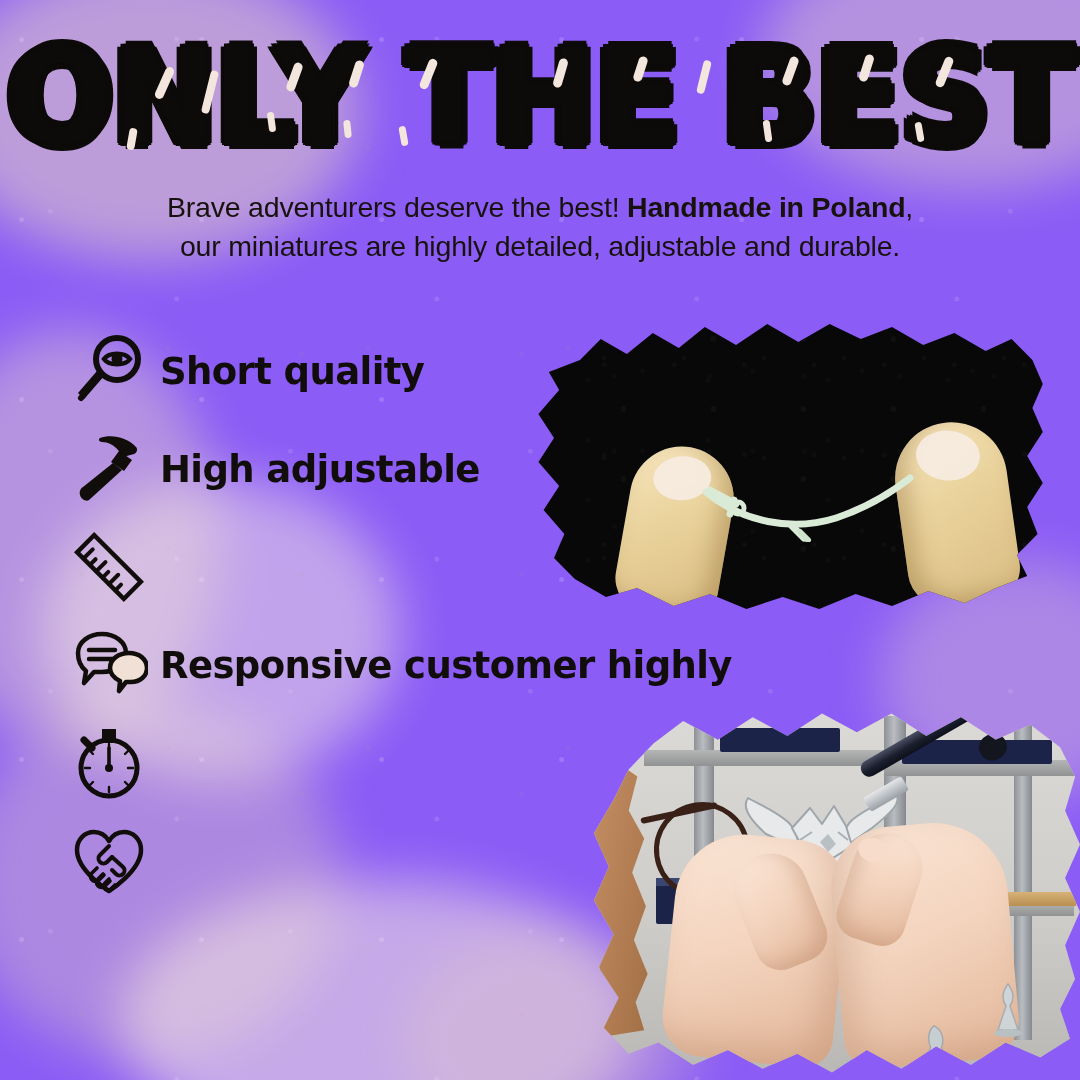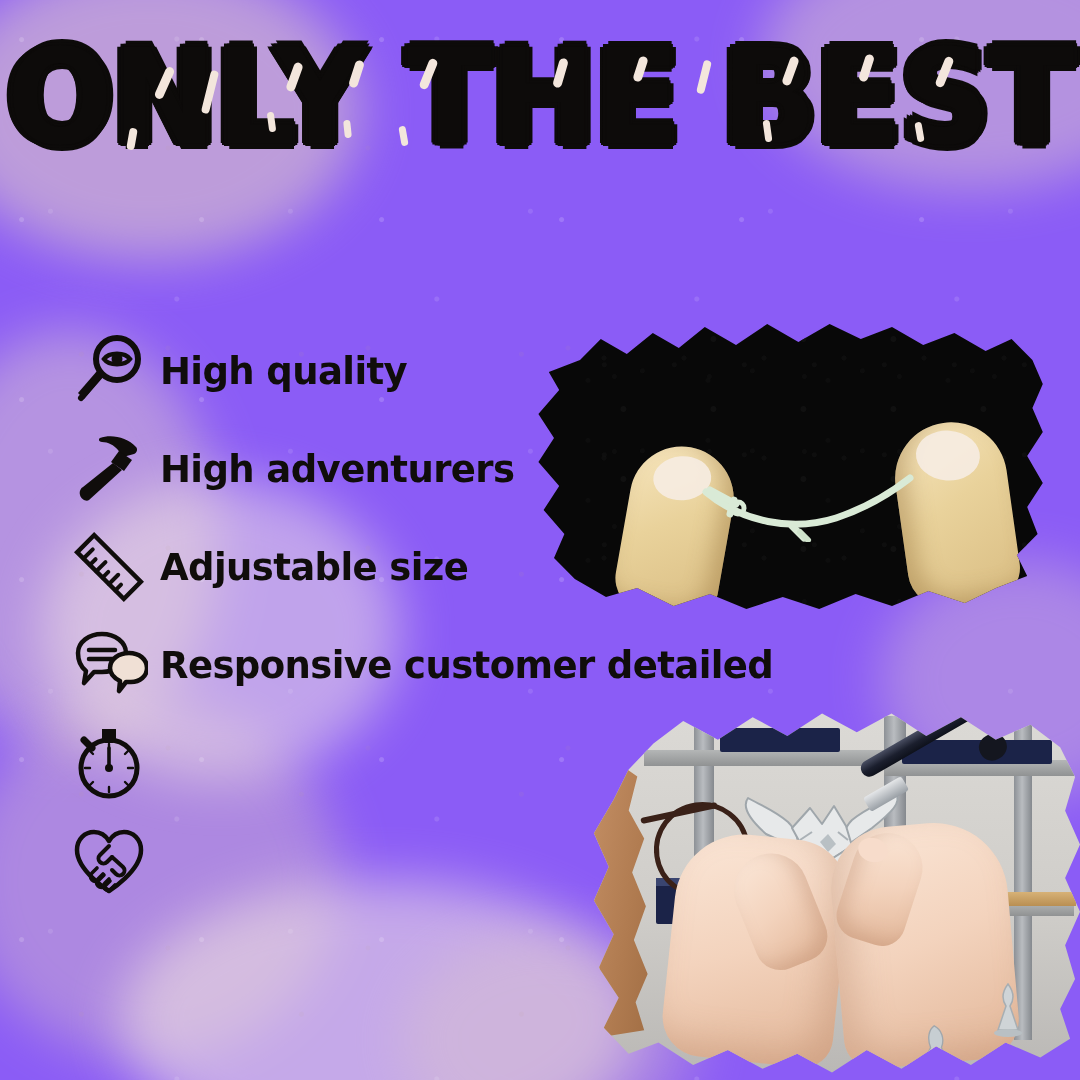--- a/index.html
+++ b/index.html
@@ -302,81 +302,86 @@
   <div class="gloss" style="left:400px;  top:126px; width:7px;  height:20px; transform:rotate(-10deg);"></div>
   <div class="gloss" style="left:556px;  top:58px;  width:9px;  height:30px; transform:rotate(16deg);"></div>
   <div class="gloss" style="left:636px;  top:56px;  width:9px;  height:26px; transform:rotate(18deg);"></div>
   <div class="gloss" style="left:700px;  top:60px;  width:8px;  height:34px; transform:rotate(14deg);"></div>
   <div class="gloss" style="left:786px;  top:56px;  width:9px;  height:30px; transform:rotate(20deg);"></div>
   <div class="gloss" style="left:764px;  top:120px; width:7px;  height:22px; transform:rotate(-8deg);"></div>
   <div class="gloss" style="left:862px;  top:54px;  width:9px;  height:28px; transform:rotate(18deg);"></div>
   <div class="gloss" style="left:940px;  top:56px;  width:9px;  height:32px; transform:rotate(22deg);"></div>
   <div class="gloss" style="left:916px;  top:122px; width:7px;  height:20px; transform:rotate(-10deg);"></div>
 
+  <div class="subtitle">
+    <div>
+      <span>Brave adventurers deserve the best! </span><span class="bold">Handmade in Poland</span><span>,</span>
+    </div>
+    <div>our miniatures are highly detailed, adjustable and durable.</div>
+  </div>
 
   <div class="features">
 
     <div class="feature-row">
       <span class="feature-icon">
         <svg width="78" height="78" viewBox="0 0 78 78">
           <g fill="none" stroke="#100d0b" stroke-width="6" stroke-linecap="round">
             <circle cx="47" cy="27" r="21"></circle>
             <line x1="31" y1="43" x2="11" y2="66"></line>
           </g>
           <path d="M47 66 L11 66 L11 58 L31 36 Z" fill="none"></path>
           <path d="M32.5 44.5 L14 67 L8 61 L27 39 Z" fill="#100d0b"></path>
           <path d="M34 27 C39 20 55 20 60 27 C55 34 39 34 34 27 Z" fill="none" stroke="#100d0b" stroke-width="4.5"></path>
           <circle cx="47" cy="27" r="5.5" fill="#100d0b"></circle>
         </svg>
       </span>
-      <span class="feature-label">High quality</span>
+      <span class="feature-label">Short quality</span>
     </div>
 
     <div class="feature-row">
       <span class="feature-icon">
         <svg width="78" height="78" viewBox="0 0 78 78">
           <path d="M30 8 C41 4 57 7 66 17 C68 19 67 23 64 24 L53 27 L48 20 C44 15 38 12 32 12 C29 12 28 9 30 8 Z" fill="#100d0b"></path>
           <path d="M49 21 L62 30 L54 41 L41 32 Z" fill="#100d0b"></path>
           <path d="M43 33 L52 40 L19 70 C16 72 11 69 10 65 C9 61 11 58 13 57 Z" fill="#100d0b"></path>
         </svg>
       </span>
-      <span class="feature-label">High adventurers</span>
+      <span class="feature-label">High adjustable</span>
     </div>
 
     <div class="feature-row">
       <span class="feature-icon">
         <svg width="78" height="78" viewBox="0 0 78 78">
           <g transform="rotate(-45 39 39)">
             <rect x="27" y="6" width="24" height="66" fill="none" stroke="#100d0b" stroke-width="4.5"></rect>
             <g stroke="#100d0b" stroke-width="4" stroke-linecap="round">
               <line x1="27" y1="15" x2="40" y2="15"></line>
               <line x1="27" y1="24" x2="35" y2="24"></line>
               <line x1="27" y1="33" x2="40" y2="33"></line>
               <line x1="27" y1="42" x2="35" y2="42"></line>
               <line x1="27" y1="51" x2="40" y2="51"></line>
               <line x1="27" y1="60" x2="35" y2="60"></line>
             </g>
           </g>
         </svg>
       </span>
-      <span class="feature-label">Adjustable size</span>
     </div>
 
     <div class="feature-row">
       <span class="feature-icon">
         <svg width="78" height="78" viewBox="0 0 78 78">
           <path d="M8 27 C8 16 19 8 32 8 C45 8 56 16 56 27 C56 38 45 46 32 46 L24 46 L14 57 L16 45 C11 41 8 34 8 27 Z" fill="none" stroke="#100d0b" stroke-width="4.5" stroke-linejoin="round"></path>
           <g stroke="#100d0b" stroke-width="4.5" stroke-linecap="round">
             <line x1="19" y1="24" x2="45" y2="24"></line>
             <line x1="19" y1="33" x2="45" y2="33"></line>
           </g>
           <path d="M40 42 C40 33 49 27 59 27 C69 27 77 33 77 42 C77 50 70 56 61 56 L56 56 L49 65 L50 55 C44 52 40 47 40 42 Z" fill="#f0e0d5" stroke="#100d0b" stroke-width="4.5" stroke-linejoin="round"></path>
         </svg>
       </span>
-      <span class="feature-label">Responsive customer detailed</span>
+      <span class="feature-label">Responsive customer highly</span>
     </div>
 
     <div class="feature-row">
       <span class="feature-icon">
         <svg width="78" height="78" viewBox="0 0 78 78">
           <circle cx="39" cy="44" r="28" fill="none" stroke="#100d0b" stroke-width="5"></circle>
           <rect x="32" y="5" width="14" height="10" fill="#100d0b"></rect>
           <rect x="35" y="13" width="8" height="6" fill="#100d0b"></rect>
           <path d="M14 16 L22 24" stroke="#100d0b" stroke-width="7" stroke-linecap="round"></path>
           <g stroke="#100d0b" stroke-width="2.4" stroke-linecap="round">

